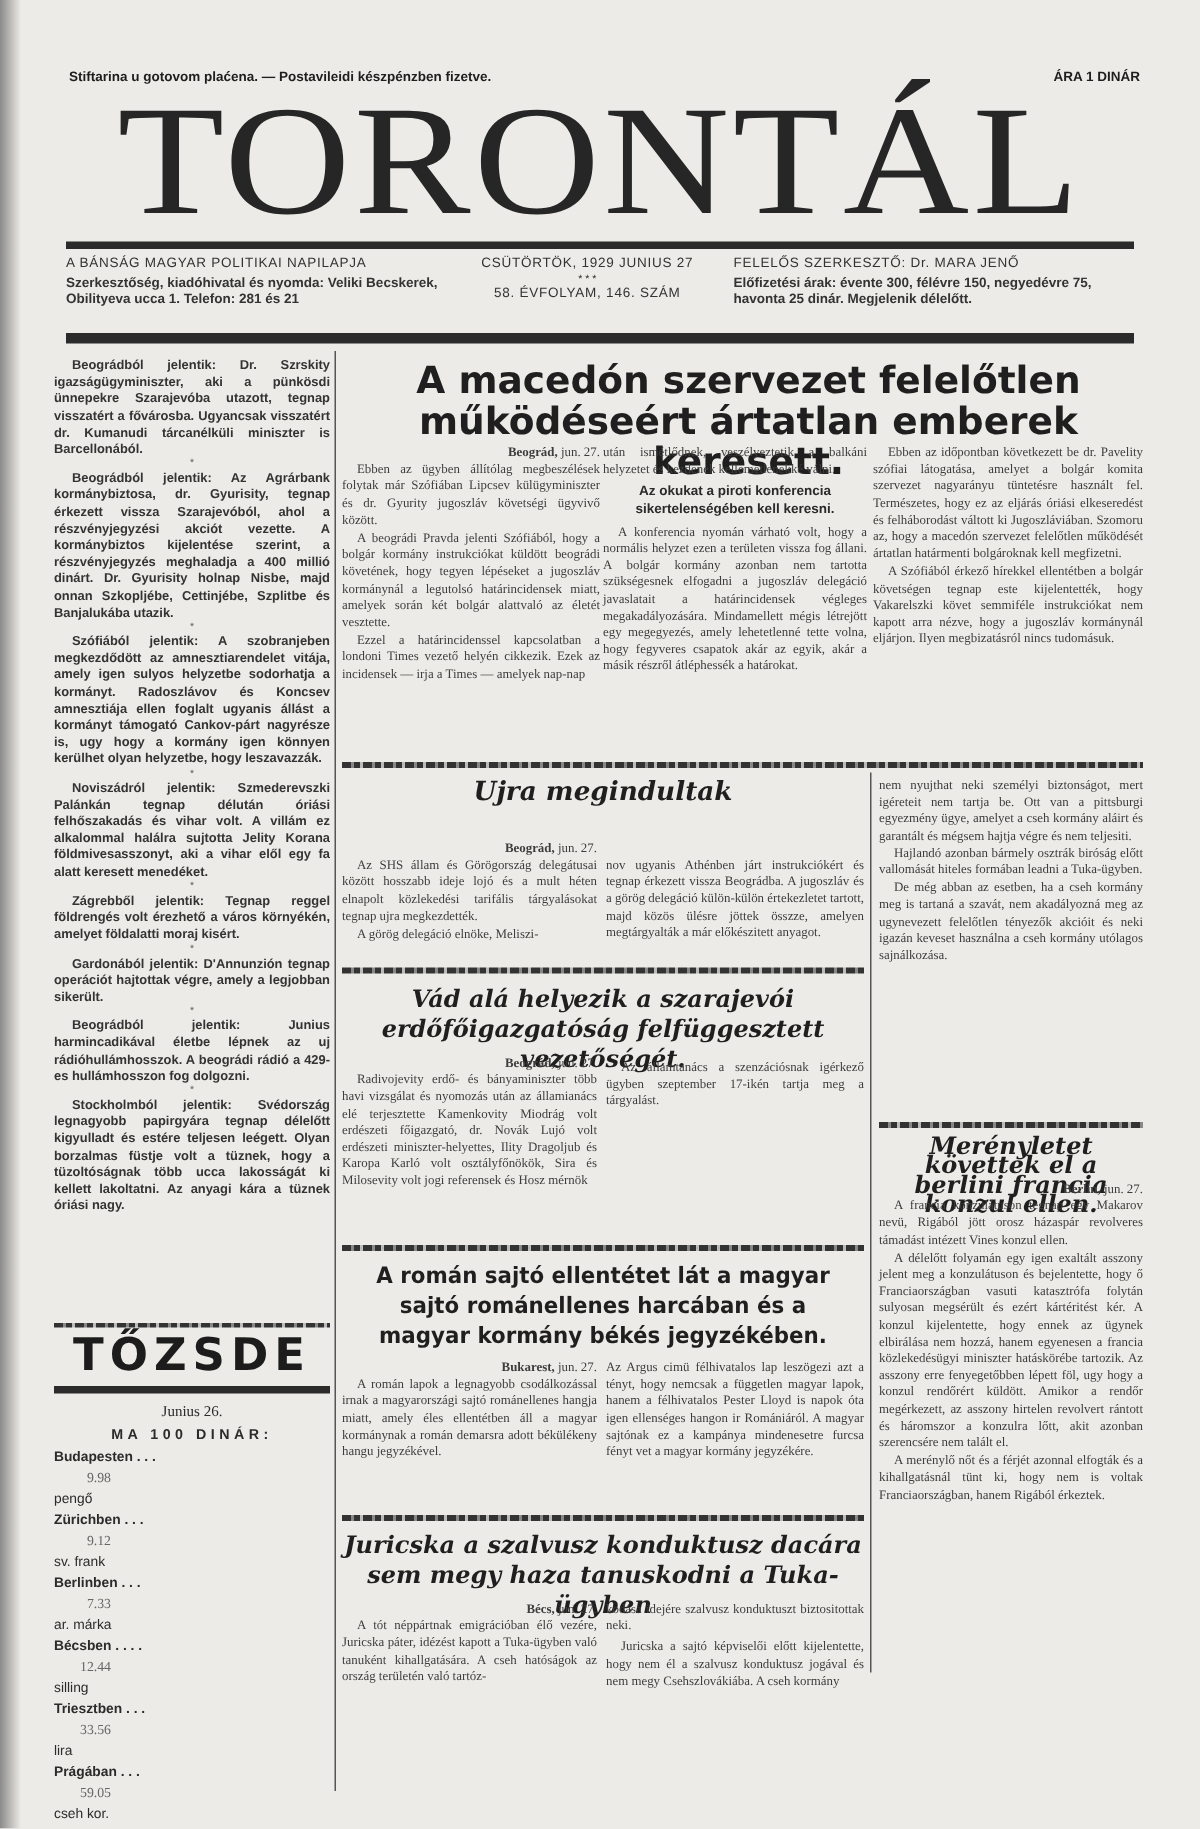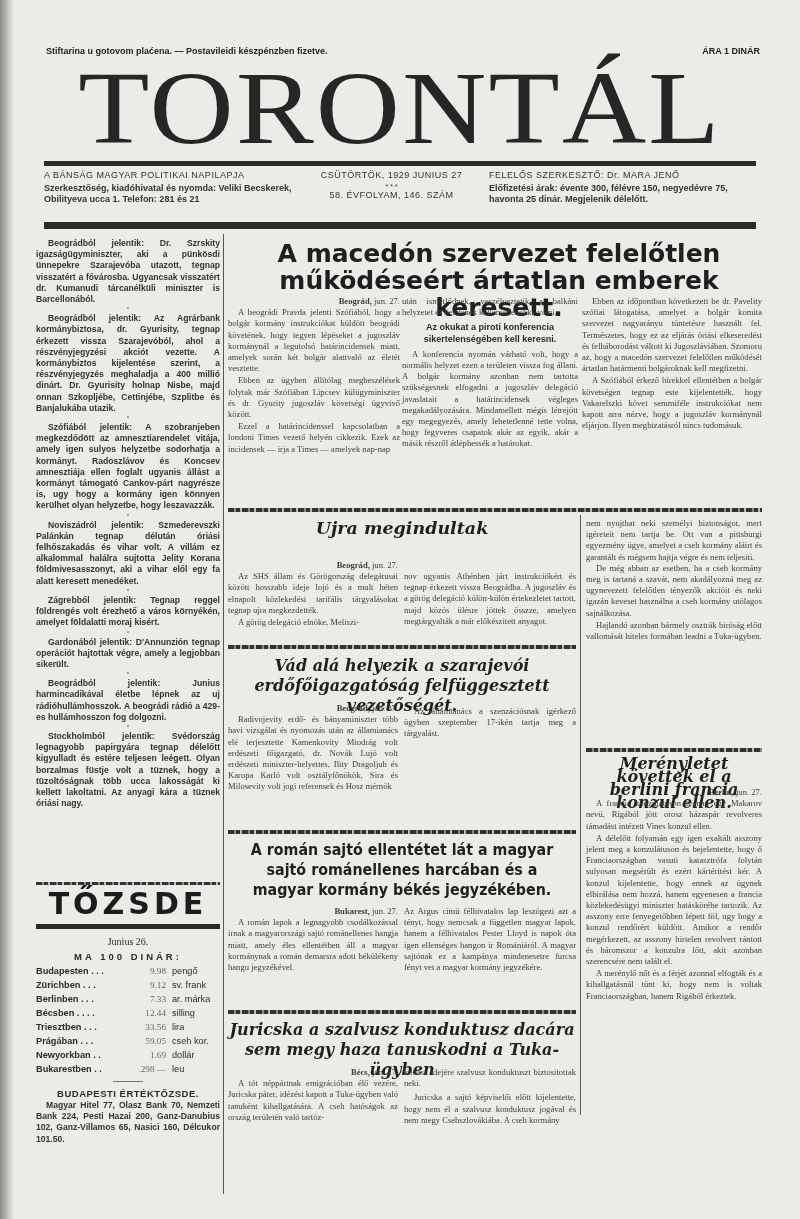--- a/index.html
+++ b/index.html
@@ -28,21 +28,21 @@
   .h-main { top:240px; left:196px; width:546px; font-family:"DejaVu Sans",sans-serif; font-weight:bold; font-size:25px; line-height:27px; }
   .dateline { text-align:right; font-size:8.6px; }
   .dateline b { font-weight:bold; }
   .text { font-size:8.6px; line-height:11.2px; text-align:justify; color:#3d3d3d; }
   .text p { margin:0 0 1px 0; text-indent:10px; }
   .sub { font-family:"Liberation Sans",sans-serif; font-weight:bold; text-align:center; font-size:9px; margin:4px 0; color:#2a2a2a; }
   .it-head { font-family:"DejaVu Serif",serif; font-style:italic; font-weight:bold; }
   .dotrule { position:absolute; height:4px; background:repeating-linear-gradient(90deg,#333 0 6px,#888 6px 8px,#333 8px 12px,#bbb 12px 14px); }
   .tozsde { position:absolute; top:886px; left:6px; width:184px; text-align:center; font-family:"DejaVu Sans",sans-serif; font-weight:bold; font-size:30px; letter-spacing:4px; color:#1c1c1c; }
   .rates { position:absolute; top:935px; left:6px; width:184px; font-size:9.2px; color:#2b2b2b; }
-  .rates .row { display:flex; line-height:14px; }
+  .rates .row { display:flex; line-height:14px;flex-direction:column; }
   .rates .city { width:92px; font-family:"Liberation Sans",sans-serif; font-weight:bold; }
   .rates .val { width:38px; text-align:right; padding-right:6px; color:#666; }
   .rates .cur { flex:1; font-family:"Liberation Sans",sans-serif; }
 </style>
 </head>
 <body>
 
 <div class="leftedge"></div>
 
 <div class="page">
@@ -143,22 +143,22 @@
     <div style="text-align:center;font-family:'Liberation Sans',sans-serif;font-weight:bold;font-size:9.5px;letter-spacing:0.5px;line-height:13px;">BUDAPESTI ÉRTÉKTŐZSDE.</div>
     <div class="text" style="font-family:'Liberation Sans',sans-serif;font-weight:bold;color:#333;text-indent:10px;">Magyar Hitel 77, Olasz Bank 70, Nemzeti Bank 224, Pesti Hazai 200, Ganz-Danubius 102, Ganz-Villamos 65, Nasici 160, Délcukor 101.50.</div>
   </div>
 
   <div class="vrule" style="left:193px;top:234px;height:960px;"></div>
 
   <div class="headline h-main">A macedón szervezet felelőtlen működéseért ártatlan emberek keresett.</div>
 
   <div style="position:absolute;top:296px;left:198px;width:172px;" class="text">
     <div class="dateline"><b>Beográd,</b> <span>jun. 27.</span></div>
+    <p>Ebben az ügyben állítólag megbeszélések folytak már Szófiában Lipcsev külügyminiszter és dr. Gyurity jugoszláv követségi ügyvivő között.</p>
     <p>A beográdi Pravda jelenti Szófiából, hogy a bolgár kormány instrukciókat küldött beográdi követének, hogy tegyen lépéseket a jugoszláv kormánynál a legutolsó határincidensek miatt, amelyek során két bolgár alattvaló az életét vesztette.</p>
-    <p>Ebben az ügyben állítólag megbeszélések folytak már Szófiában Lipcsev külügyminiszter és dr. Gyurity jugoszláv követségi ügyvivő között.</p>
     <p>Ezzel a határincidenssel kapcsolatban a londoni Times vezető helyén cikkezik. Ezek az incidensek — irja a Times — amelyek nap-nap</p>
   </div>
   <div style="position:absolute;top:296px;left:372px;width:176px;" class="text">
     <div>után ismétlődnek, veszélyeztetik a balkáni helyzetet és kezdenek kellemetlenekké válni.</div>
     <div class="sub">Az okukat a piroti konferencia sikertelenségében kell keresni.</div>
     <p>A konferencia nyomán várható volt, hogy a normális helyzet ezen a területen vissza fog állani. A bolgár kormány azonban nem tartotta szükségesnek elfogadni a jugoszláv delegáció javaslatait a határincidensek végleges megakadályozására. Mindamellett mégis létrejött egy megegyezés, amely lehetetlenné tette volna, hogy fegyveres csapatok akár az egyik, akár a másik részről átléphessék a határokat.</p>
   </div>
   <div style="position:absolute;top:296px;left:552px;width:180px;" class="text">
     <p>Ebben az időpontban következett be dr. Pavelity szófiai látogatása, amelyet a bolgár komita szervezet nagyarányu tüntetésre használt fel. Természetes, hogy ez az eljárás óriási elkeseredést és felháborodást váltott ki Jugoszláviában. Szomoru az, hogy a macedón szervezet felelőtlen működését ártatlan határmenti bolgároknak kell megfizetni.</p>
     <p>A Szófiából érkező hírekkel ellentétben a bolgár követségen tegnap este kijelentették, hogy Vakarelszki követ semmiféle instrukciókat nem kapott arra nézve, hogy a jugoszláv kormánynál eljárjon. Ilyen megbizatásról nincs tudomásuk.</p>
@@ -205,22 +205,22 @@
   </div>
   <div style="position:absolute;top:1067px;left:374px;width:172px;" class="text">
     <div>kodása idejére szalvusz konduktuszt biztositottak neki.</div>
     <p style="margin-top:3px;">Juricska a sajtó képviselői előtt kijelentette, hogy nem él a szalvusz konduktusz jogával és nem megy Csehszlovákiába. A cseh kormány</p>
   </div>
 
   <div class="vrule" style="left:550px;top:515px;height:600px;"></div>
 
   <div style="position:absolute;top:518px;left:556px;width:176px;" class="text">
     <div>nem nyujthat neki személyi biztonságot, mert igéreteit nem tartja be. Ott van a pittsburgi egyezmény ügye, amelyet a cseh kormány aláirt és garantált és mégsem hajtja végre és nem teljesiti.</div>
+    <p>Hajlandó azonban bármely osztrák biróság előtt vallomását hiteles formában leadni a Tuka-ügyben.</p>
     <p>De még abban az esetben, ha a cseh kormány meg is tartaná a szavát, nem akadályozná meg az ugynevezett felelőtlen tényezők akcióit és neki igazán keveset használna a cseh kormány utólagos sajnálkozása.</p>
-    <p>Hajlandó azonban bármely osztrák biróság előtt vallomását hiteles formában leadni a Tuka-ügyben.</p>
   </div>
 
   <div class="dotrule" style="top:748px;left:556px;width:176px;"></div>
 
   <div class="headline it-head" style="top:757px;left:556px;width:176px;font-size:16px;line-height:13px;">Merényletet követtek el a berlini francia konzul ellen.</div>
   <div style="position:absolute;top:787px;left:556px;width:176px;" class="text">
     <div class="dateline"><b>Berlin,</b> <span>jun. 27.</span></div>
     <p>A francia konzulátuson tegnap egy Makarov nevü, Rigából jött orosz házaspár revolveres támadást intézett Vines konzul ellen.</p>
     <p>A délelőtt folyamán egy igen exaltált asszony jelent meg a konzulátuson és bejelentette, hogy ő Franciaországban vasuti katasztrófa folytán sulyosan megsérült és ezért kártéritést kér. A konzul kijelentette, hogy ennek az ügynek elbirálása nem hozzá, hanem egyenesen a francia közlekedésügyi miniszter hatáskörébe tartozik. Az asszony erre fenyegetőbben lépett föl, ugy hogy a konzul rendőrért küldött. Amikor a rendőr megérkezett, az asszony hirtelen revolvert rántott és háromszor a konzulra lőtt, akit azonban szerencsére nem talált el.</p>
     <p>A merénylő nőt és a férjét azonnal elfogták és a kihallgatásnál tünt ki, hogy nem is voltak Franciaországban, hanem Rigából érkeztek.</p>

